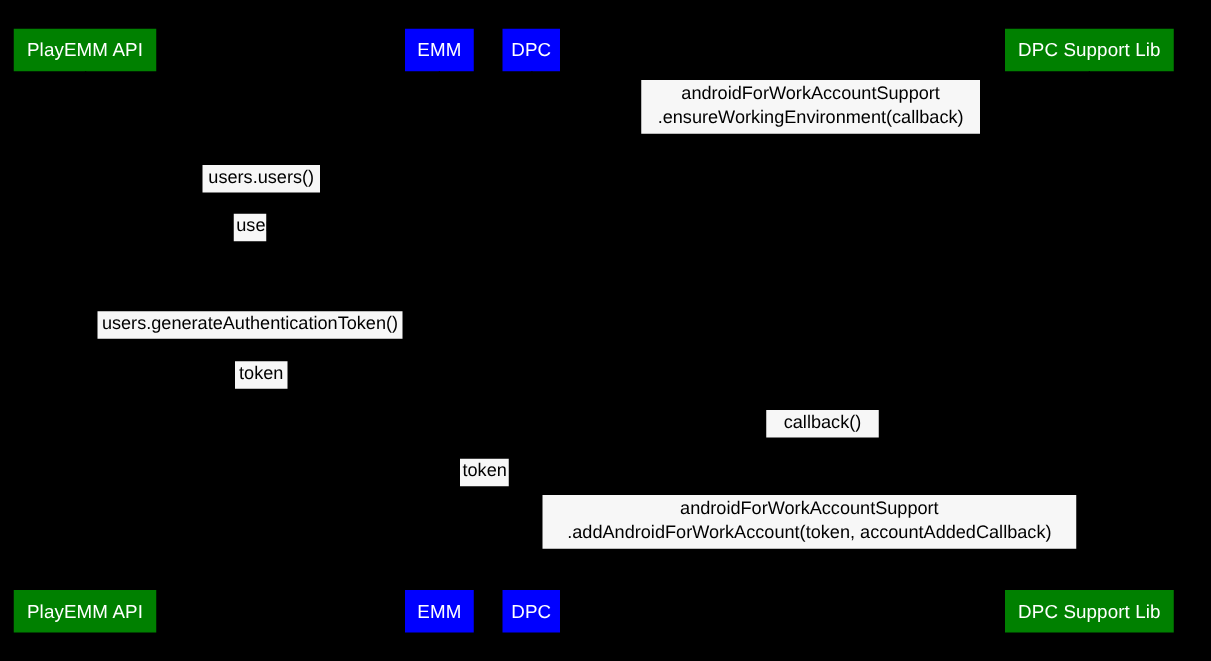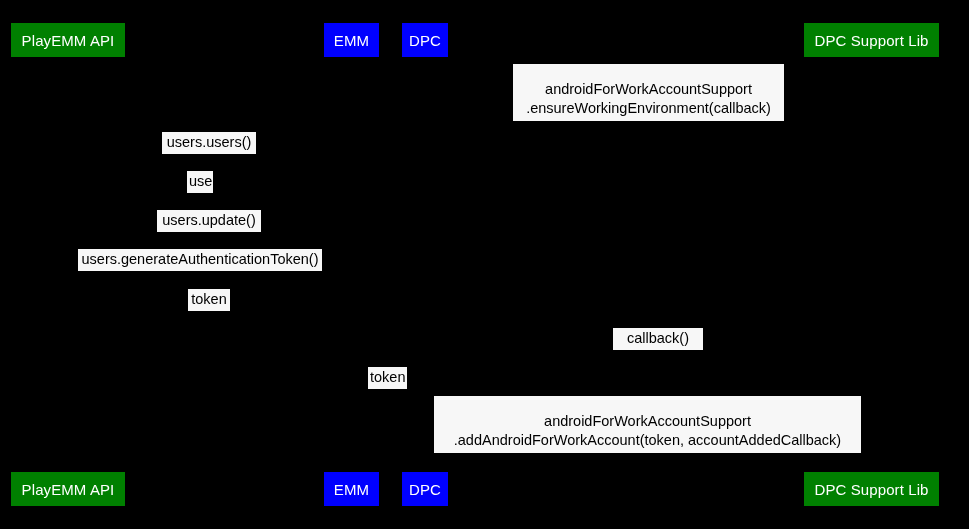--- a/index.html
+++ b/index.html
@@ -45,21 +45,21 @@
     background: #f7f7f7;
     color: #000000;
     font-size: 14.5px;
     line-height: 19px;
     white-space: pre;
     padding: 1px 2px 2px 2px;
     text-align: center;
   }
   .msg-label.multiline {
     line-height: 19px;
-    padding: 16px 3px 3px 3px;
+    padding: 2px 3px 3px 3px;
   }
   .msg-line {
     position: absolute;
     height: 1px;
     background: #000000;
   }
 </style>
 </head>
 <body>
 
@@ -96,21 +96,20 @@
   <div class="msg-line" style="left:351px; top:389px; width:74px;"></div>
   <div class="msg-line" style="left:425px; top:437px; width:446px;"></div>
 
   <div class="msg-label multiline" style="left:513px; top:64px; width:271px;">androidForWorkAccountSupport
 .ensureWorkingEnvironment(callback)</div>
 
   <div class="msg-label" style="left:162px; top:132px; width:94px;">users.users()</div>
 
   <div class="msg-label" style="left:187px; top:171px; width:26px;text-align:center;">userID</div>
 
-  <div class="msg-label" style="left:157px; top:210px; width:104px;">users.update()</div>
 
   <div class="msg-label" style="left:78px; top:249px; width:244px;">users.generateAuthenticationToken()</div>
 
   <div class="msg-label" style="left:188px; top:289px; width:42px;">token</div>
 
   <div class="msg-label" style="left:613px; top:328px; width:90px;">callback()</div>
 
   <div class="msg-label" style="left:368px; top:367px; width:39px;">token</div>
 
   <div class="msg-label multiline" style="left:434px; top:396px; width:427px;">androidForWorkAccountSupport

